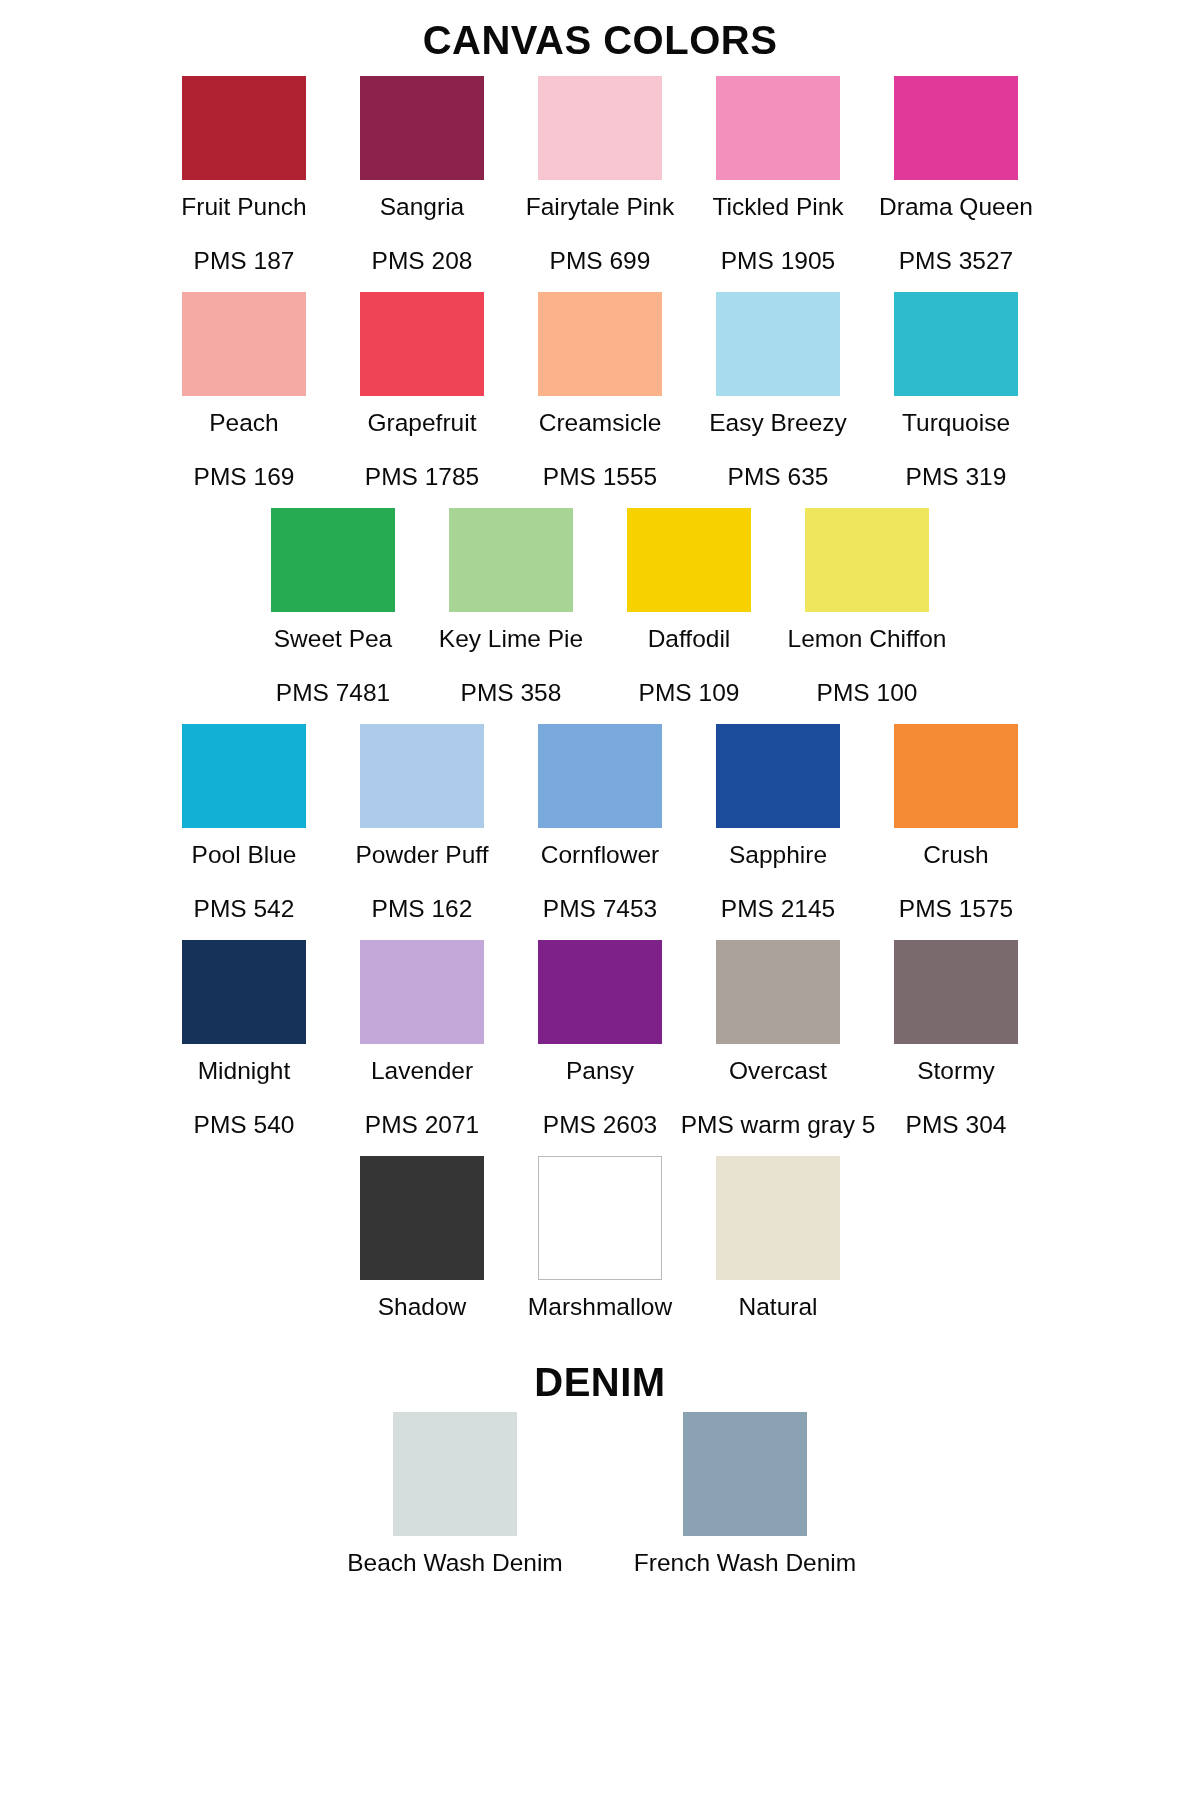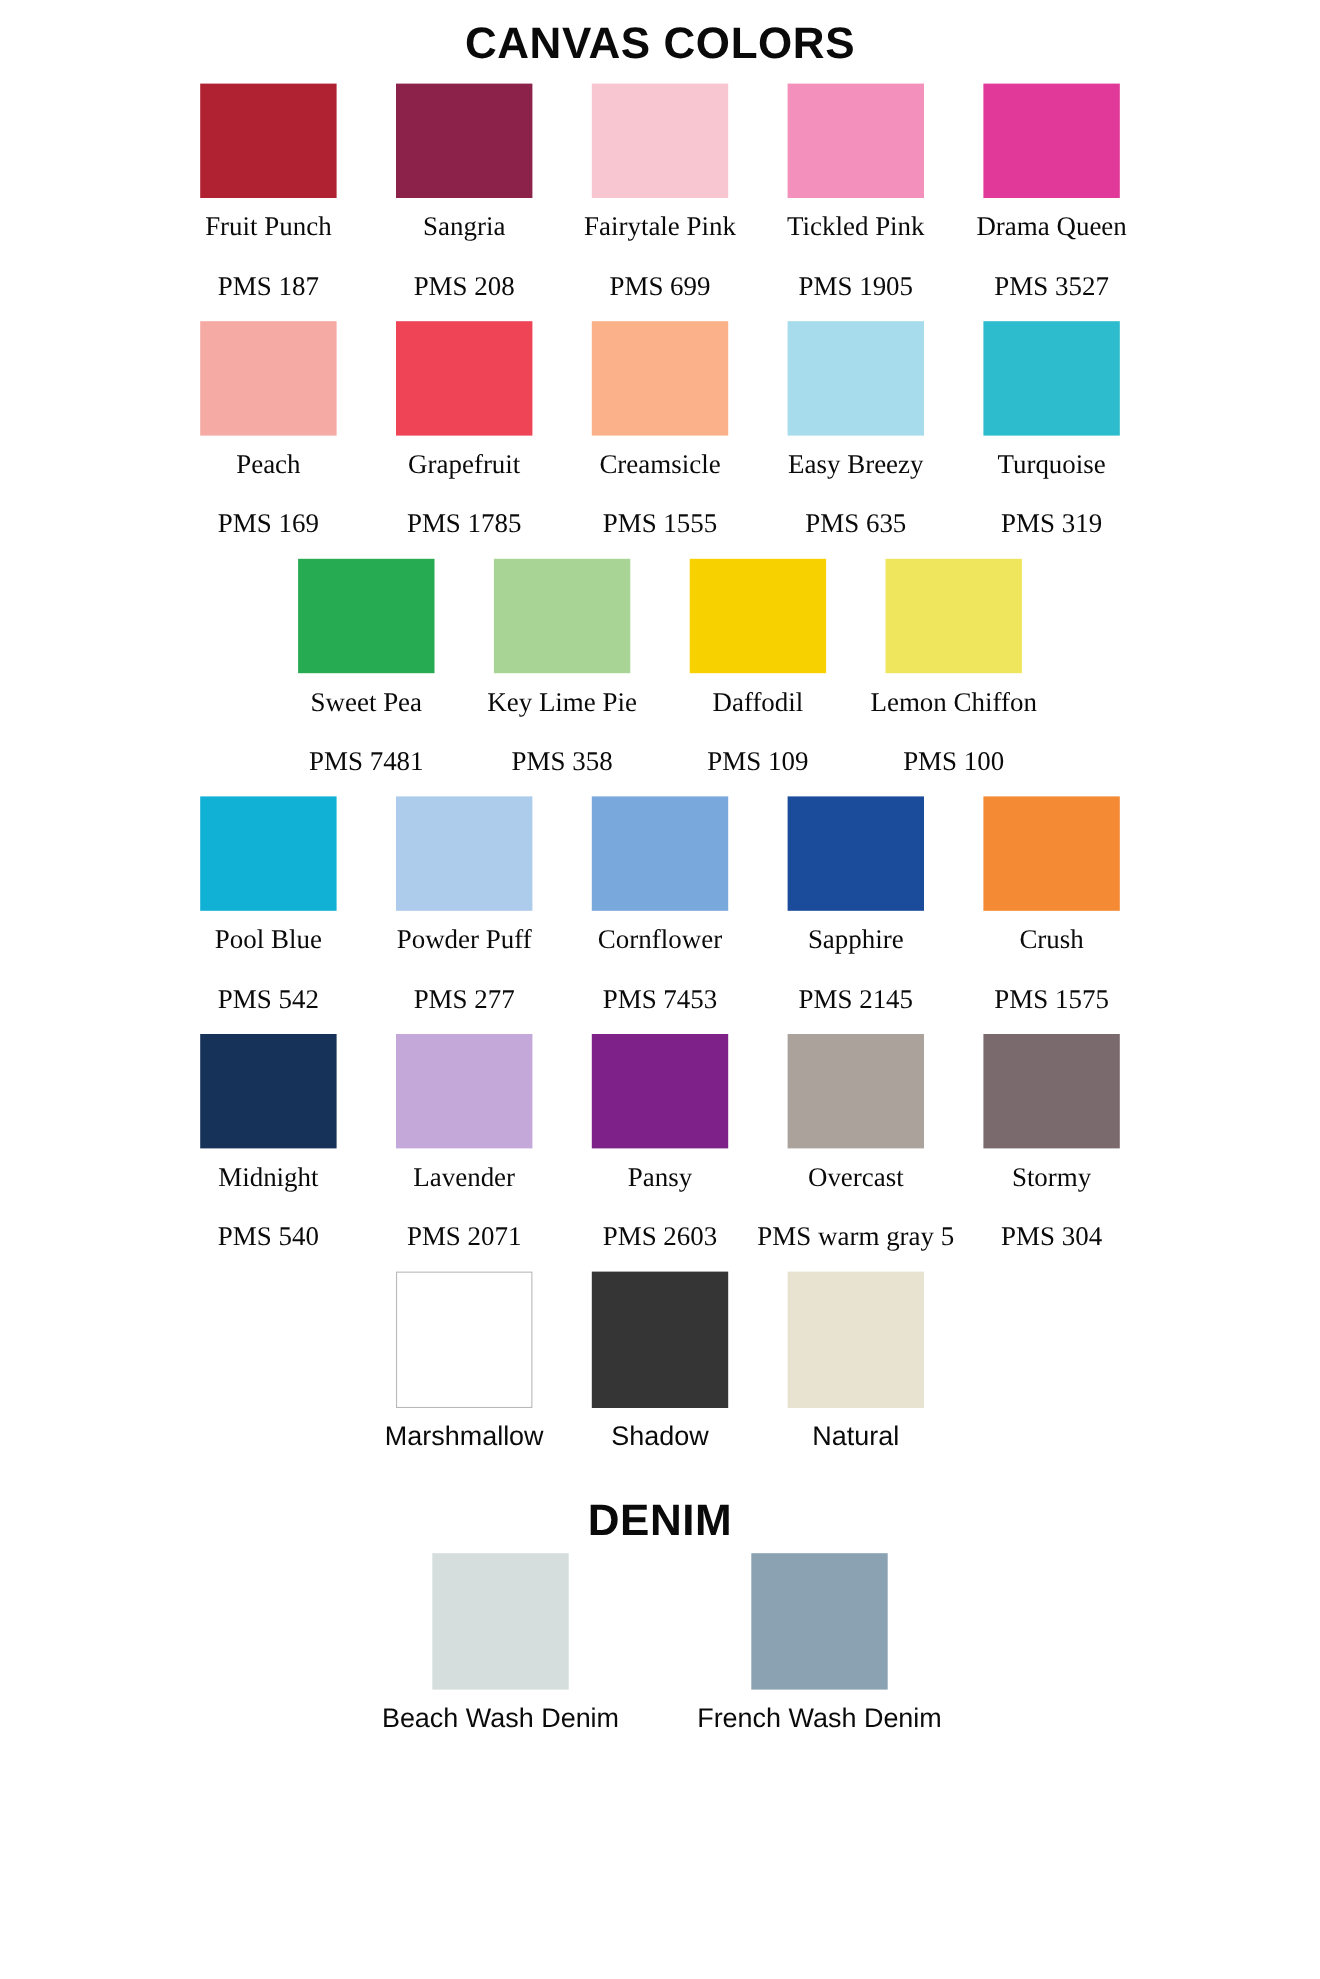--- a/index.html
+++ b/index.html
@@ -54,21 +54,21 @@
     text-align: center;
     font-size: 24.5px;
     line-height: 30px;
     font-weight: 400;
     margin-top: 12px;
     white-space: nowrap;
   }
   .cap .pms { display: block; margin-top: 24px; }
 
   
-  .row-canvas { margin-top: 16px; font-family: Liberation Serif, serif; }
+  .row-canvas { margin-top: 16px; }
   .row-canvas .cell { height: 200px; }
 
   .row-neutral { margin-top: 16px; }
   .row-neutral .cell { height: 180px; }
 
   .row-denim { margin-top: 10px; }
   .row-denim .cell { width: 290px; }
   .row-denim .swatch { width: 124px; height: 124px; }
   .row-denim .cap { font-size: 24.5px; }
 </style>
@@ -142,21 +142,21 @@
           <div class="cap"><span>Lemon Chiffon</span><span class="pms">PMS 100</span></div>
         </div>
       </div>
       <div class="row row-canvas">
         <div class="cell">
           <div class="swatch" style="background-color: rgb(17, 177, 214);"></div>
           <div class="cap"><span>Pool Blue</span><span class="pms">PMS 542</span></div>
         </div>
         <div class="cell">
           <div class="swatch" style="background-color: rgb(173, 203, 235);"></div>
-          <div class="cap"><span>Powder Puff</span><span class="pms">PMS 277</span></div>
+          <div class="cap"><span>Powder Puff</span><span class="pms">PMS 162</span></div>
         </div>
         <div class="cell">
           <div class="swatch" style="background-color: rgb(121, 168, 220);"></div>
           <div class="cap"><span>Cornflower</span><span class="pms">PMS 7453</span></div>
         </div>
         <div class="cell">
           <div class="swatch" style="background-color: rgb(27, 75, 155);"></div>
           <div class="cap"><span>Sapphire</span><span class="pms">PMS 2145</span></div>
         </div>
         <div class="cell">
@@ -183,28 +183,28 @@
         </div>
         <div class="cell">
           <div class="swatch" style="background-color: rgb(123, 106, 109);"></div>
           <div class="cap"><span>Stormy</span><span class="pms">PMS 304</span></div>
         </div>
       </div>
     </div>
 
   <div id="neutral-row" class="row row-neutral">
       <div class="cell">
+        <div class="swatch" style="background-color: rgb(53, 53, 53);"></div>
+        <div class="cap"><span>Shadow</span></div>
+      </div>
+      <div class="cell">
         <div class="swatch bordered" style="background-color: rgb(255, 255, 255);"></div>
         <div class="cap"><span>Marshmallow</span></div>
       </div>
       <div class="cell">
-        <div class="swatch" style="background-color: rgb(53, 53, 53);"></div>
-        <div class="cap"><span>Shadow</span></div>
-      </div>
-      <div class="cell">
         <div class="swatch" style="background-color: rgb(232, 227, 209);"></div>
         <div class="cap"><span>Natural</span></div>
       </div>
     </div>
 
   <h2 class="section-title" id="denim-title">DENIM</h2>
 
   <div id="denim-row" class="row row-denim">
       <div class="cell">
         <div class="swatch" style="background-color: rgb(213, 222, 220);"></div>

